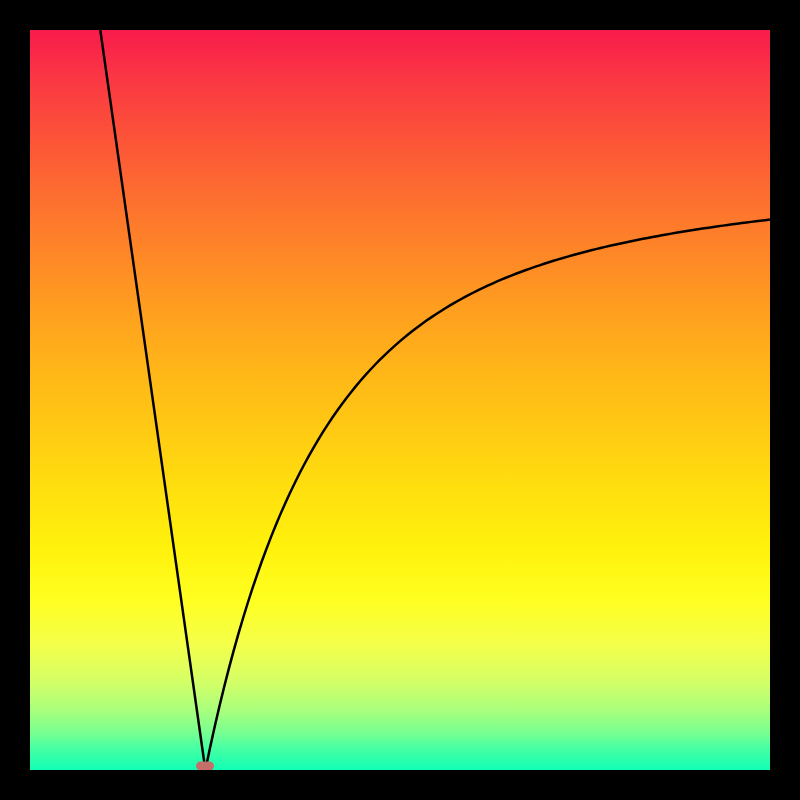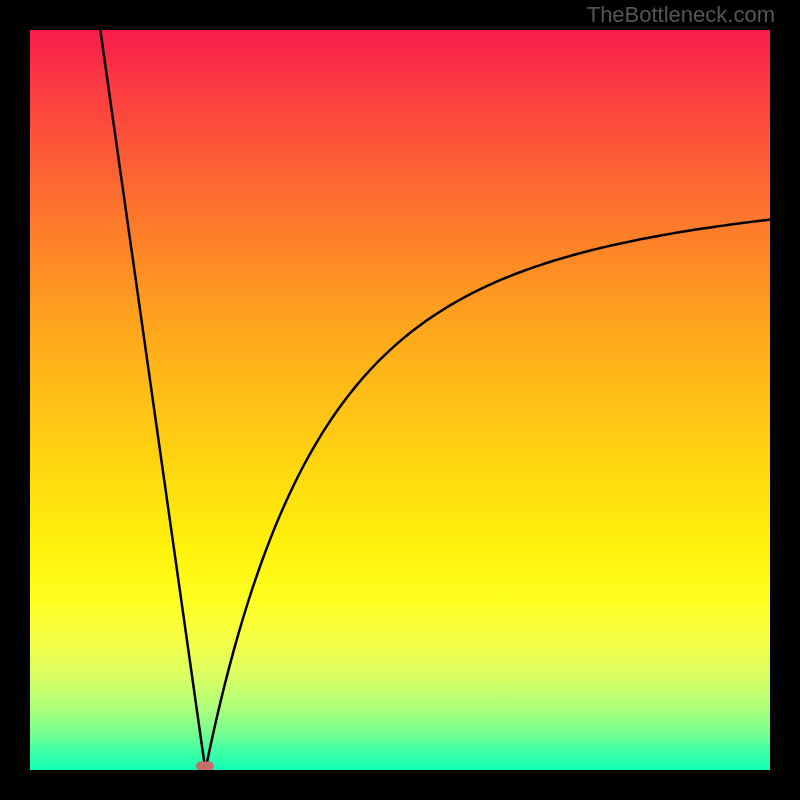--- a/index.html
+++ b/index.html
@@ -73,21 +73,20 @@
       height: 9px;
       background: #c56f6a;
       border-radius: 5px;
       transform: translate(-50%, -50%);
     }
   </style>
 </head>
 <body>
 
 <div class="container">
-  <div class="watermark">TheBottleneck.com</div>
 
   <div class="plot-area">
     <div class="gradient-bg"></div>
 
     <svg class="curve" viewBox="0 0 740 740" preserveAspectRatio="none">
       <path id="curve-path" d="M 70.3 0 L 175.38 740 L 180.08516666666665 717.6164802802138 L 184.7903333333333 696.3307467772662 L 189.4955 676.0750697800158 L 194.20066666666665 656.7872448878489 L 198.90583333333333 638.4099878844223 L 203.611 620.8904138058592 L 208.31616666666665 604.1795863168469 L 213.02133333333333 588.2321261013276 L 217.72649999999996 573.0058690331533 L 222.43166666666664 558.4615665360049 L 227.13683333333333 544.5626218619902 L 231.842 531.2748570840763 L 236.54716666666667 518.5663064622935 L 241.25233333333335 506.40703254880134 L 245.95749999999998 494.7689619745762 L 250.66266666666667 483.6257383358409 L 255.36783333333335 472.9525899912243 L 260.073 462.72621090665507 L 264.7781666666666 452.9246529566316 L 269.4833333333333 443.5272283177006 L 274.1885 434.5144207806987 L 278.89366666666666 425.8678049689929 L 283.59883333333335 417.5699725858033 L 288.304 409.60446492891447 L 293.00916666666666 401.9557110091502 L 297.71433333333334 394.6089706926962 L 302.4195 387.55028235904314 L 307.1246666666667 380.76641462789183 L 311.82983333333334 374.2448217613933 L 316.53499999999997 367.97360239390594 L 321.24016666666665 361.94146128112834 L 325.94533333333334 356.1376737949282 L 330.6505 350.55205292018974 L 335.35566666666665 345.17491853619805 L 340.06083333333333 339.99706878800407 L 344.76599999999996 335.00975337332227 L 349.47116666666665 330.2046485881997 L 354.17633333333333 325.57383399028555 L 358.8815 321.10977055229796 L 363.58666666666664 316.80528019048256 L 368.29183333333333 312.65352656367634 L 372.997 308.64799704820956 L 377.7021666666667 304.7824858024579 L 382.40733333333327 301.0510778425107 L 387.11250000000007 297.44813405727024 L 391.81766666666664 293.9682770974434 L 396.5228333333333 290.6063780783993 L 401.228 287.3575440418329 L 405.93316666666664 284.21710612565124 L 410.6383333333334 281.1806083955403 L 415.34349999999995 278.2437972953291 L 420.04866666666663 275.40261167658366 L 424.7538333333333 272.65317337087134 L 429.45899999999995 269.991778270875 L 434.1641666666667 267.4148878890299 L 438.8693333333333 264.9191213646277 L 443.5745 262.5012478924139 L 448.2796666666667 260.1581795476018 L 452.98483333333326 257.8869644839724 L 457.69000000000005 255.684780483326 L 462.3951666666666 253.5489288360186 L 467.1003333333334 251.47682853367374 L 471.8055 249.46601075639606 L 476.5106666666666 247.5141136379725 L 481.21583333333336 245.61887729359714 L 485.921 243.77813909564486 L 490.62616666666673 241.9898291839213 L 495.3313333333333 240.2519661976626 L 500.03649999999993 238.5626532173334 L 504.7416666666667 236.920073905004 L 509.4468333333333 235.32248883275312 L 514.1519999999999 233.76823198917742 L 518.8571666666667 232.25570745466834 L 523.5623333333333 230.78338623666275 L 528.2675 229.349803256583 L 532.9726666666667 227.95355448065476 L 537.6778333333334 226.5932941872364 L 542.383 225.26773236370732 L 547.0881666666667 223.97563222635074 L 551.7933333333333 222.71580785703307 L 556.4985 221.48712195081785 L 561.2036666666667 220.2884836689788 L 565.9088333333333 219.11884659217066 L 570.614 217.97720676880346 L 575.3191666666667 216.86260085392848 L 580.0243333333334 215.77410433419374 L 584.7294999999999 214.71082983466255 L 589.4346666666667 213.67192550351012 L 594.1398333333333 212.6565734708181 L 598.845 211.66398837788796 L 603.5501666666667 210.69341597367549 L 608.2553333333334 209.74413177512386 L 612.9605 208.8154397883392 L 617.6656666666667 207.90667128770642 L 622.3708333333334 207.01718365019002 L 627.076 206.14635924220502 L 631.7811666666668 205.29360435657247 L 636.4863333333333 204.45834819719946 L 641.1915 203.6400419092409 L 645.8966666666666 202.83815765261076 L 650.6018333333334 202.05218771681646 L 655.307 201.28164367518937 L 660.0121666666666 200.52605557668036 L 664.7173333333333 199.78497117347408 L 669.4225 199.05795518276804 L 674.1276666666666 198.34458858113618 L 678.8328333333334 197.64446792997552 L 683.538 196.95720473060865 L 688.2431666666666 196.2824248076793 L 692.9483333333334 195.6197677195486 L 697.6535 194.96888619445525 L 702.3586666666667 194.3294455912691 L 707.0638333333333 193.70112338371555 L 711.769 193.08360866700752 L 716.4741666666666 192.47660168586907 L 721.1793333333334 191.8798133829823 L 725.8845 191.29296496693695 L 730.5896666666666 190.7157874988026 L 735.2948333333334 190.14802149648708 L 740 189.5894165560818 " stroke="#000" stroke-width="2.5" fill="none"></path>
     </svg>
 
     <div class="minimum-marker" id="min-marker" style="left: 175.38px; top: 736px;"></div>
   </div>

